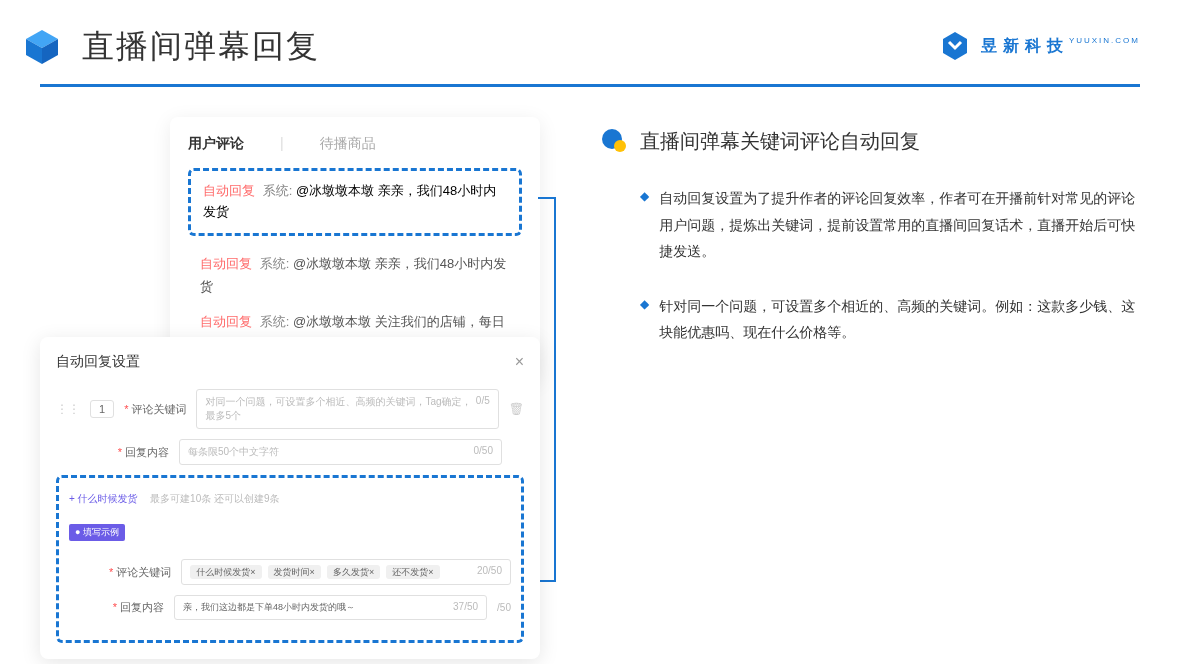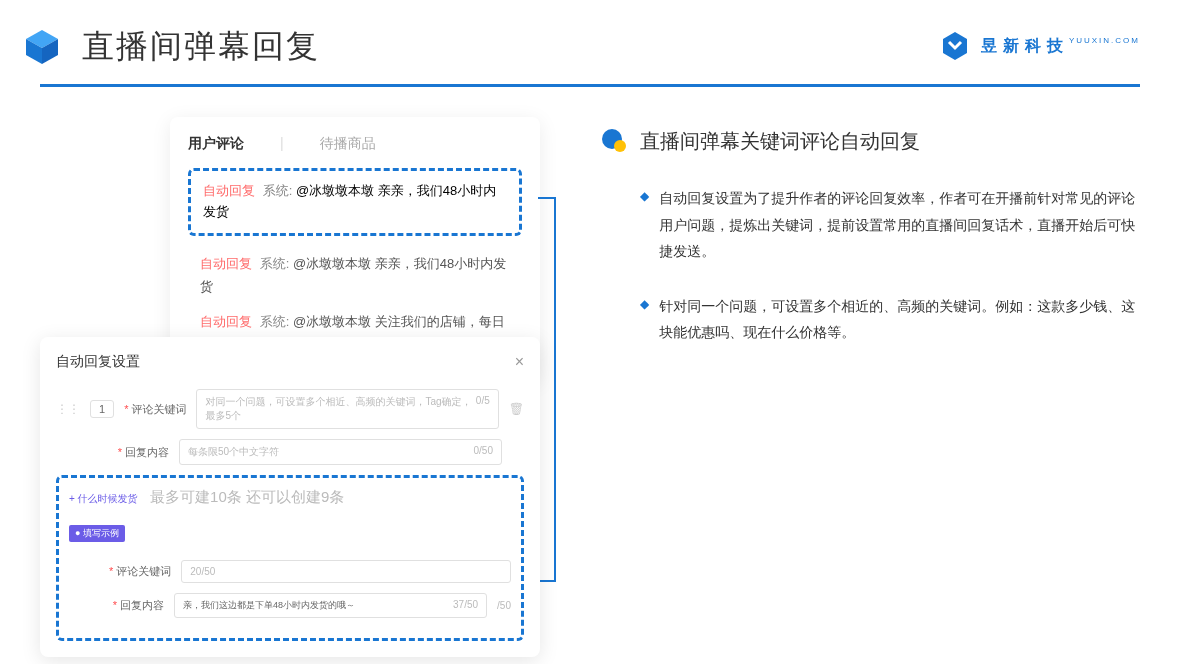--- a/index.html
+++ b/index.html
@@ -32,21 +32,21 @@
 .drag{color:#ccc;font-size:12px}
 .num-box{border:1px solid #e0e0e0;border-radius:3px;padding:2px 8px;font-size:11px;color:#666}
 .req{color:#ff4d4f;margin-right:3px}
 .label{color:#666;min-width:55px;text-align:right}
 .input-box{flex:1;border:1px solid #e0e0e0;border-radius:3px;padding:5px 8px;display:flex;justify-content:space-between;align-items:flex-start;background:#fff}
 .placeholder{color:#bbb;font-size:10px}
 .counter{color:#bbb;font-size:10px}
 .trash{color:#ccc;font-size:12px}
 .dashed-box{border:3px dashed #1976d2;border-radius:6px;padding:10px;margin-top:8px}
 .add-link{color:#6b5ce7;font-size:10px;margin-right:8px}
-.hint{color:#bbb;font-size:15px}
+.hint{color:#bbb;font-size:10px}
 .example-tag{background:#6b5ce7;color:#fff;font-size:9px;padding:2px 6px;border-radius:2px;display:inline-block;margin:12px 0}
 .tag-pill{background:#f0f0f0;border-radius:3px;padding:2px 6px;font-size:9px;color:#666;margin-right:3px}
 .filled-text{color:#666;font-size:9px}
 .connector{position:absolute;left:498px;top:80px;width:18px;height:385px;border-right:2px solid #1976d2;border-top:2px solid #1976d2;border-bottom:2px solid #1976d2}
 .right{flex:1;padding-top:10px}
 .section-head{display:flex;align-items:center;gap:12px;margin-bottom:30px}
 .bubble-icon{width:28px;height:28px}
 .section-title{font-size:20px;color:#333;font-weight:500}
 .bullet-item{display:flex;gap:10px;margin-bottom:28px;padding-left:40px}
 .diamond{color:#1976d2;font-size:12px;margin-top:4px}
@@ -133,20 +133,26 @@
    <div class="dashed-box">
     <div style="margin-bottom:6px">
      <span class="add-link">+ 什么时候发货</span>
      <span class="hint">最多可建10条 还可以创建9条</span>
     </div>
     <span class="example-tag">● 填写示例</span>
     <div class="form-row" style="margin-top:6px">
      <span style="width:30px"></span>
      <span class="label"><span class="req">*</span><span>评论关键词</span></span>
      <div class="input-box">
+      <span>
+       <span class="tag-pill">什么时候发货×</span>
+       <span class="tag-pill">发货时间×</span>
+       <span class="tag-pill">多久发货×</span>
+       <span class="tag-pill">还不发货×</span>
+      </span>
       <span class="counter">20/50</span>
      </div>
     </div>
     <div class="form-row">
      <span style="width:30px"></span>
      <span class="label"><span class="req">*</span><span>回复内容</span></span>
      <div class="input-box">
       <span class="filled-text">亲，我们这边都是下单48小时内发货的哦～</span>
       <span class="counter">37/50</span>
      </div>

